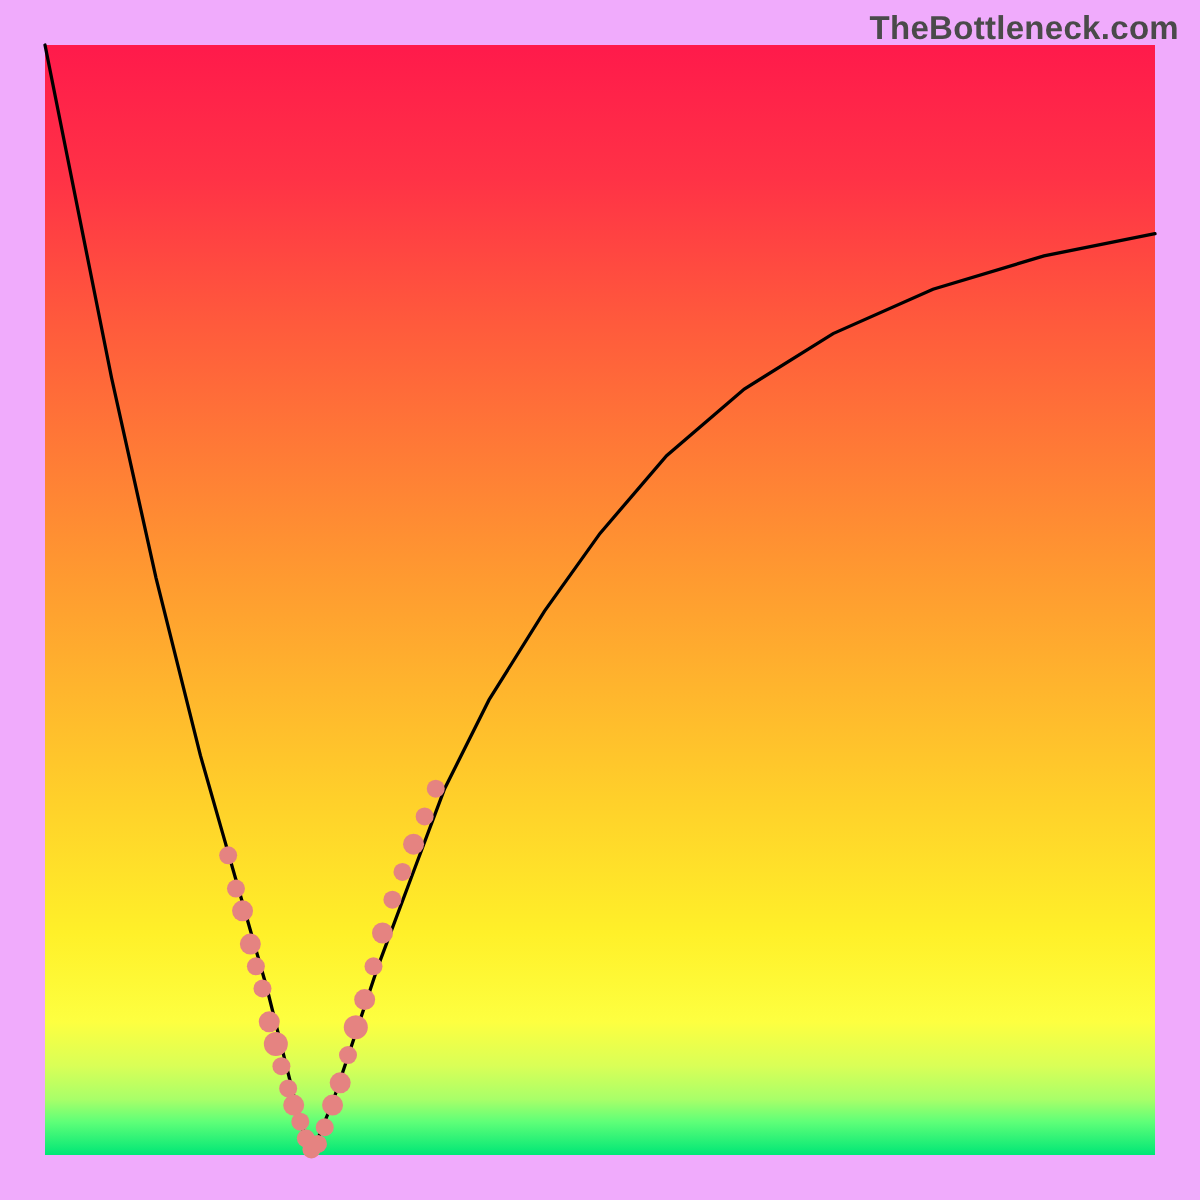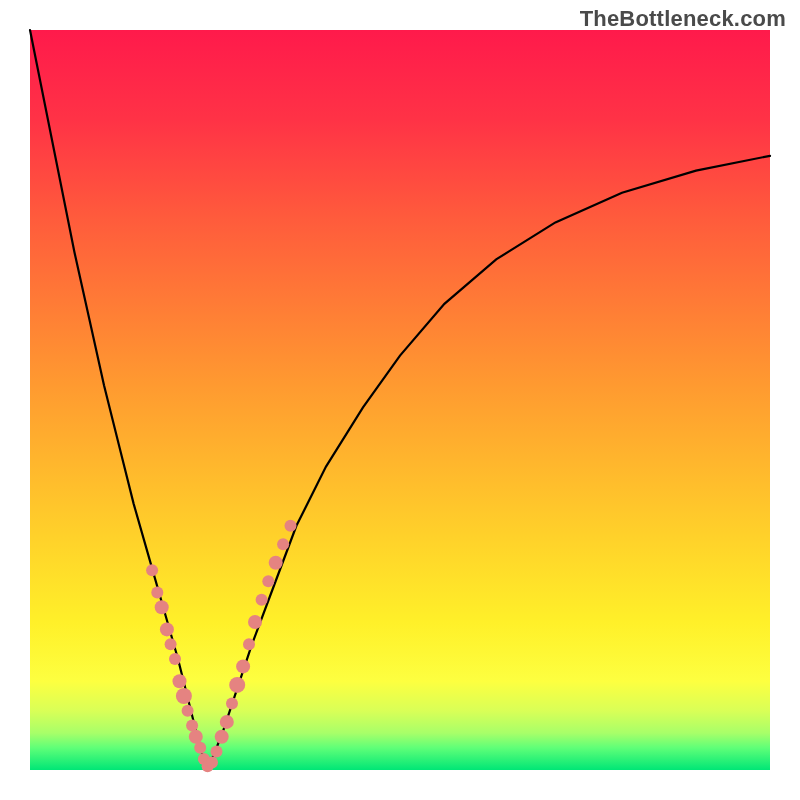--- a/index.html
+++ b/index.html
@@ -8,21 +8,21 @@
     width: 800px;
     height: 800px;
     overflow: hidden;
     background: #000;
     font-family: Arial, Helvetica, sans-serif;
   }
   .stage {
     position: relative;
     width: 800px;
     height: 800px;
-    background: #ffffff;
+    background: #f0abfc;
   }
   .frame {
     position: absolute;
     left: 30px;
     top: 30px;
     width: 740px;
     height: 740px;
     box-sizing: border-box;
     background: linear-gradient(
       to bottom,

